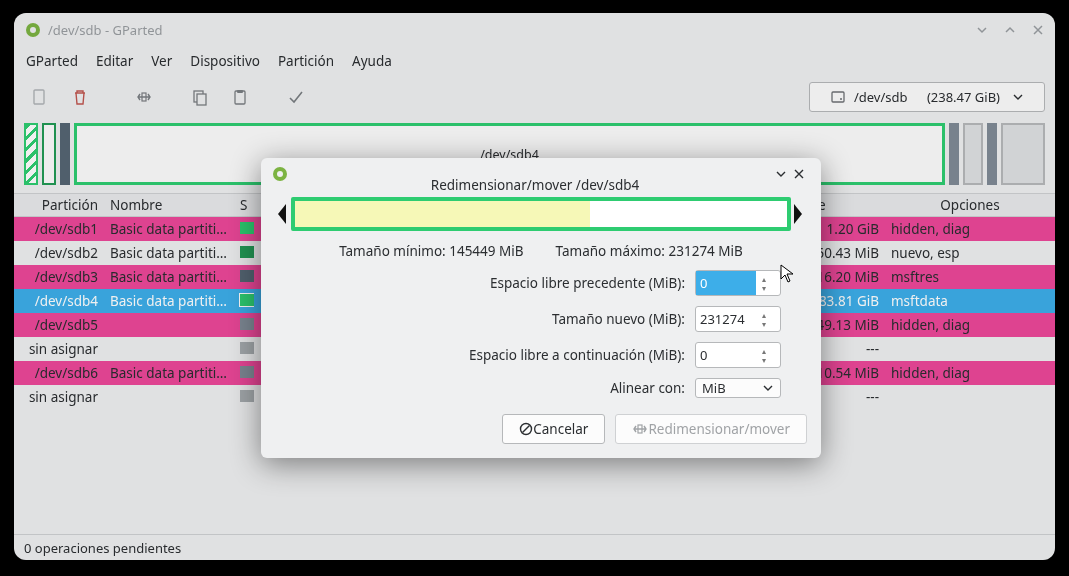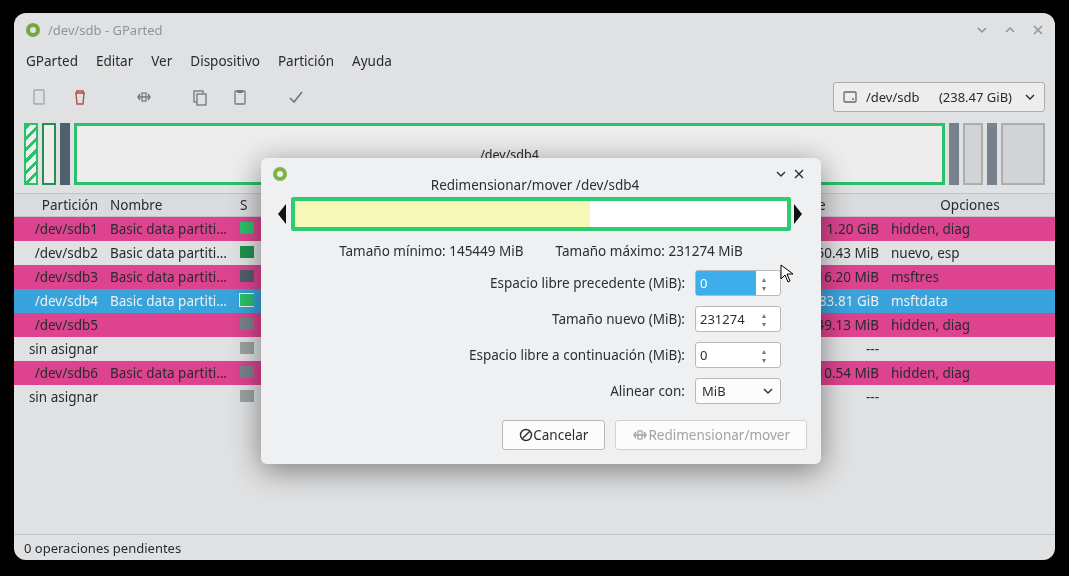--- a/index.html
+++ b/index.html
@@ -27,21 +27,21 @@
   }
   .menubar .item { cursor: default; }
 
   .toolbar {
     height: 44px; display: flex; align-items: center; padding: 0 10px;
   }
   .toolbar .tb-btn { width: 32px; height: 32px; display:flex; align-items:center; justify-content:center; color:#888; margin-right: 8px; }
   .toolbar .spacer { flex: 1; }
   .device-select {
     height: 30px; display: flex; align-items: center; gap: 8px;
-    border: 1px solid #b6b8ba; border-radius: 3px; padding: 0 8px;
+    border: 1px solid #b6b8ba; border-radius: 3px; padding: 0 20px;
     font-size: 13px; color: #2b2e31; background: #fcfcfc;
   }
   .device-select .disk-icon { width:16px; height:16px; }
 
   
   .pmap {
     margin: 4px 10px 8px 10px; height: 62px; display: flex; align-items: stretch;
     gap: 4px;
   }
   .pmap .p {
@@ -117,21 +117,21 @@
     width: 86px; height:26px; border:1px solid #b6b8ba; border-radius:3px;
     display:flex; align-items:center; background:#fff;
   }
   .form .spin input {
     border:none; outline:none; width:60px; height:100%; padding:0 4px;
     font-size:13px; background:transparent; color:#2b2e31;
   }
   .form .spin input.selblue { background:#3daee9; color:#fff; }
   .form .spin .arrows { width:16px; display:flex; flex-direction:column; font-size:8px; color:#777; align-items:center; line-height:9px; }
   .form .select {
-    width: 86px; height:26px; border:1px solid #b6b8ba; border-radius:3px;
+    width: 86px; height:20px; border:1px solid #b6b8ba; border-radius:3px;
     background:#fcfcfc; display:flex; align-items:center; padding:6px 6px; font-size:13px; color:#2b2e31;
     justify-content:space-between;
   }
 
   .dbtns {
     display:flex; gap:10px; justify-content:flex-end;
     padding: 6px 14px 14px 14px;
   }
   .dbtn {
     height:30px; padding: 0 16px; border:1px solid #b6b8ba; border-radius:3px;

